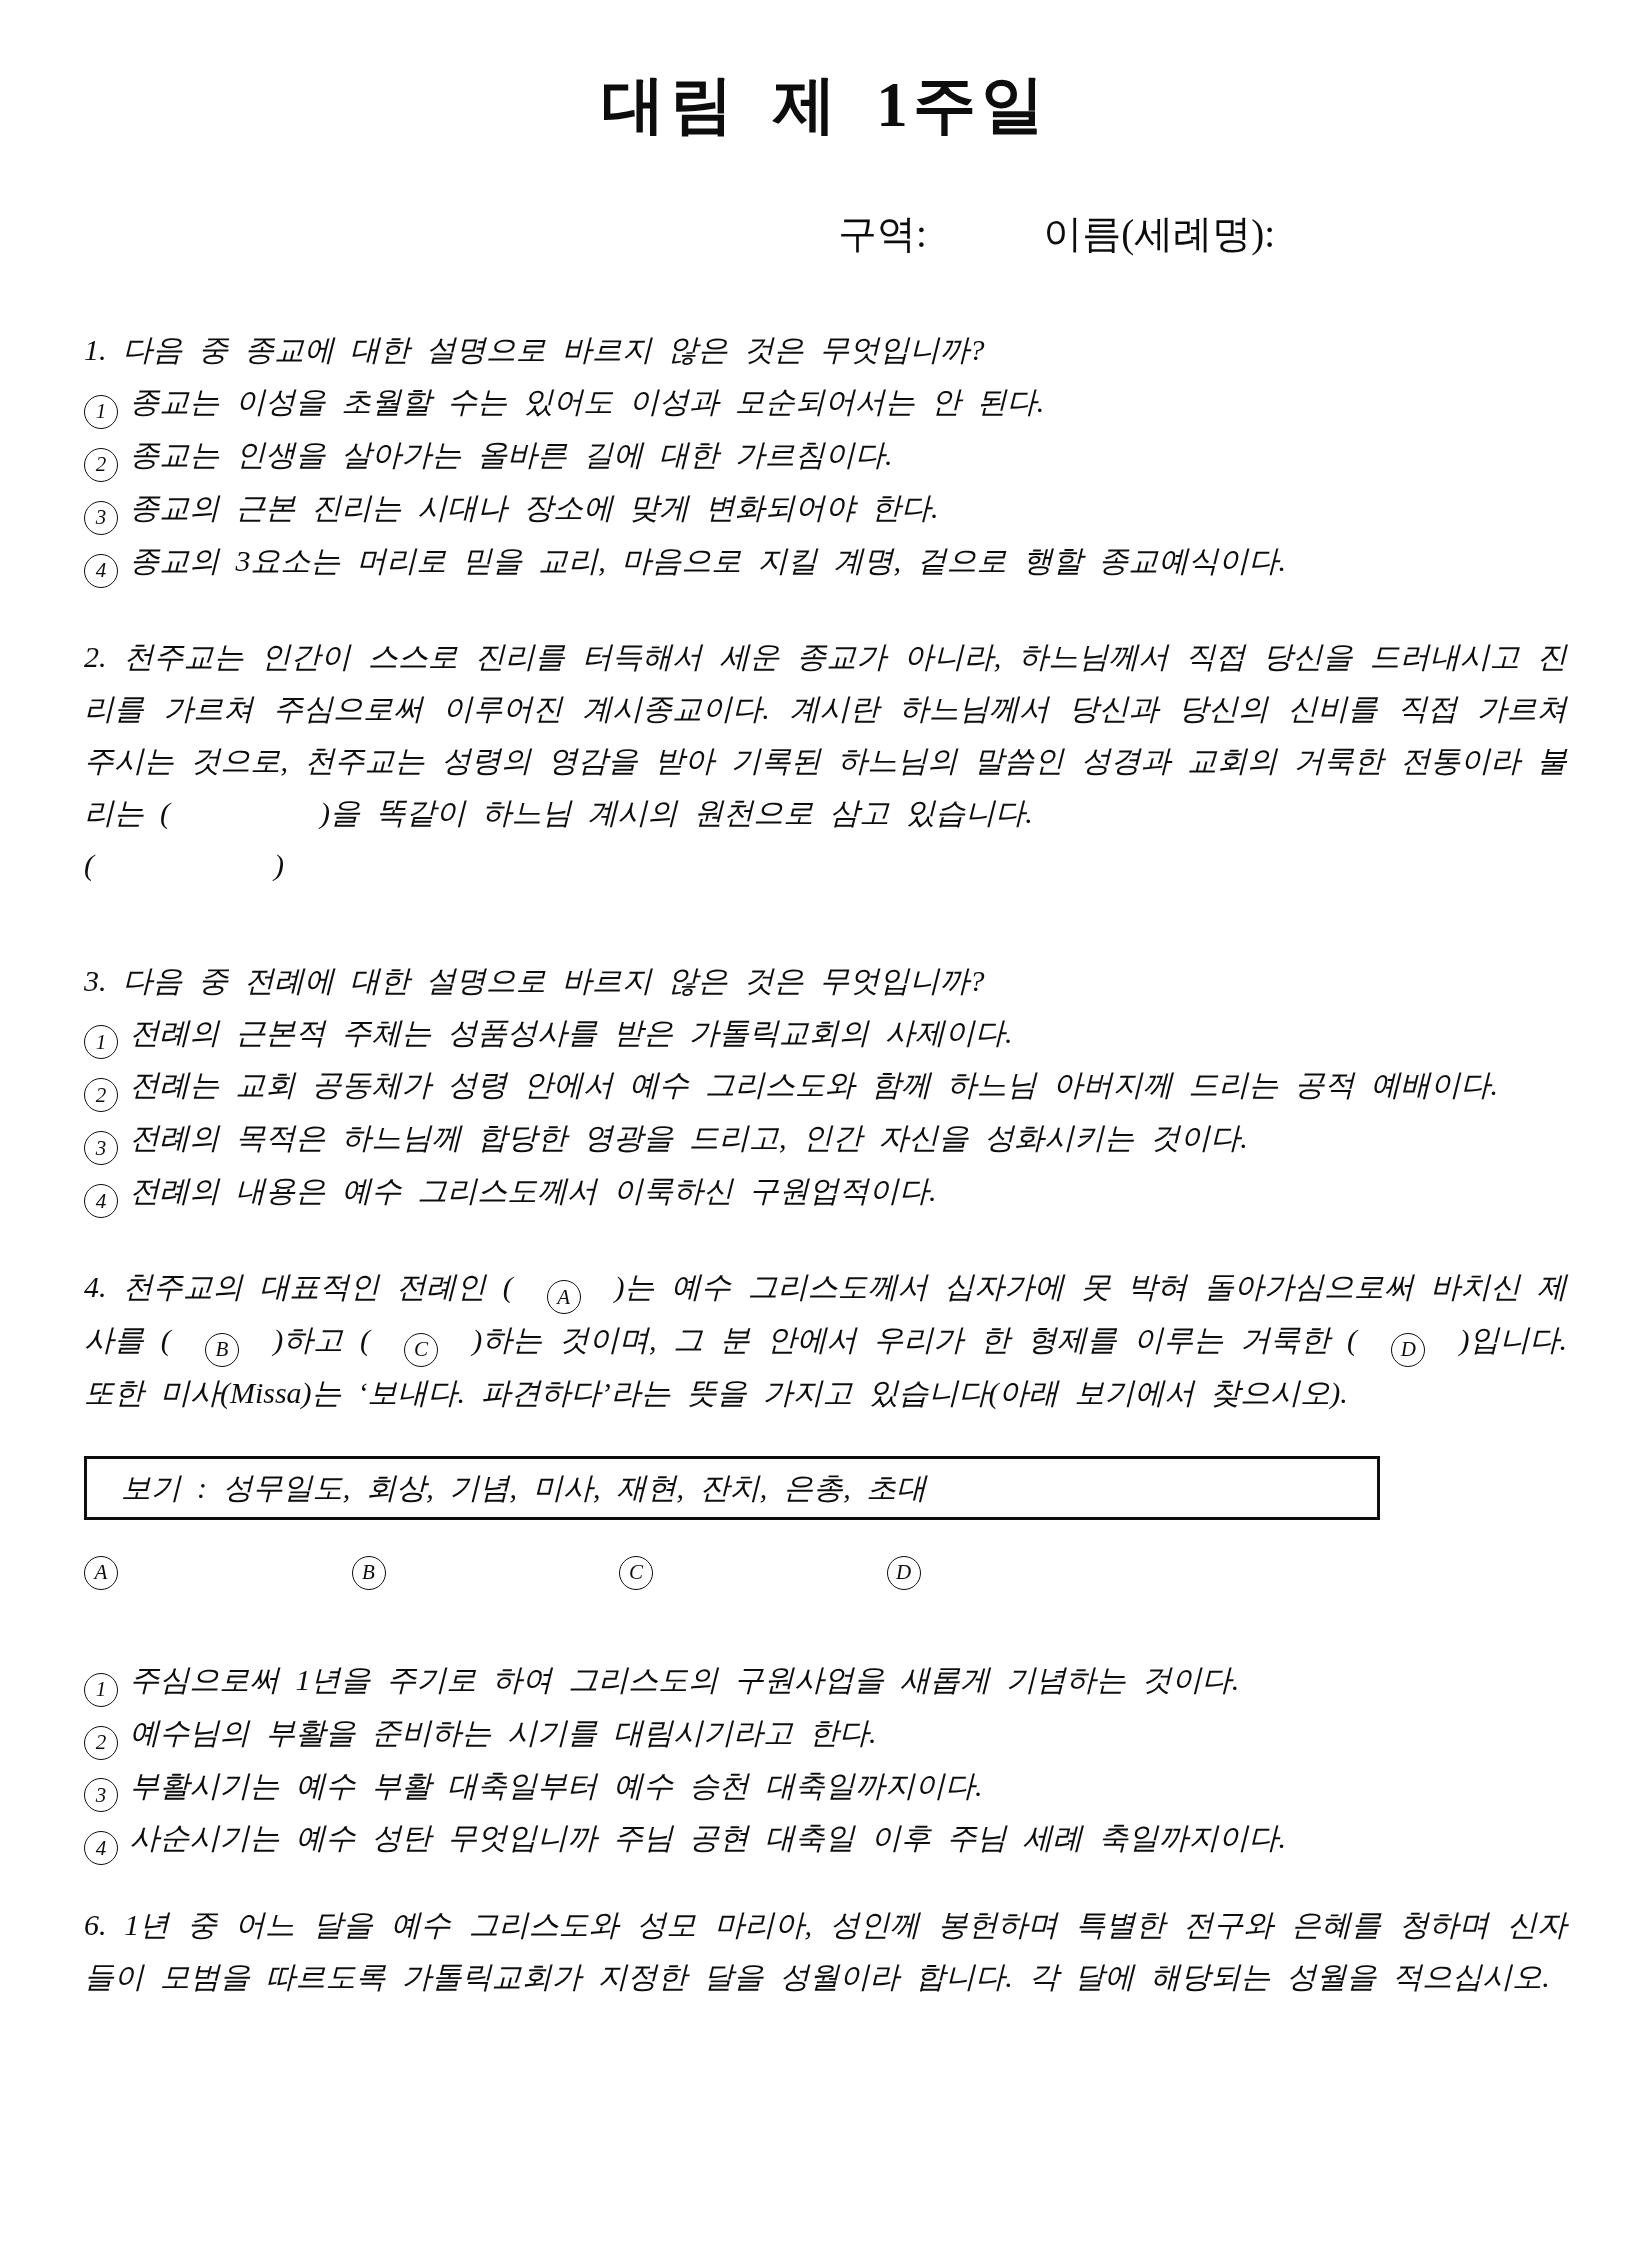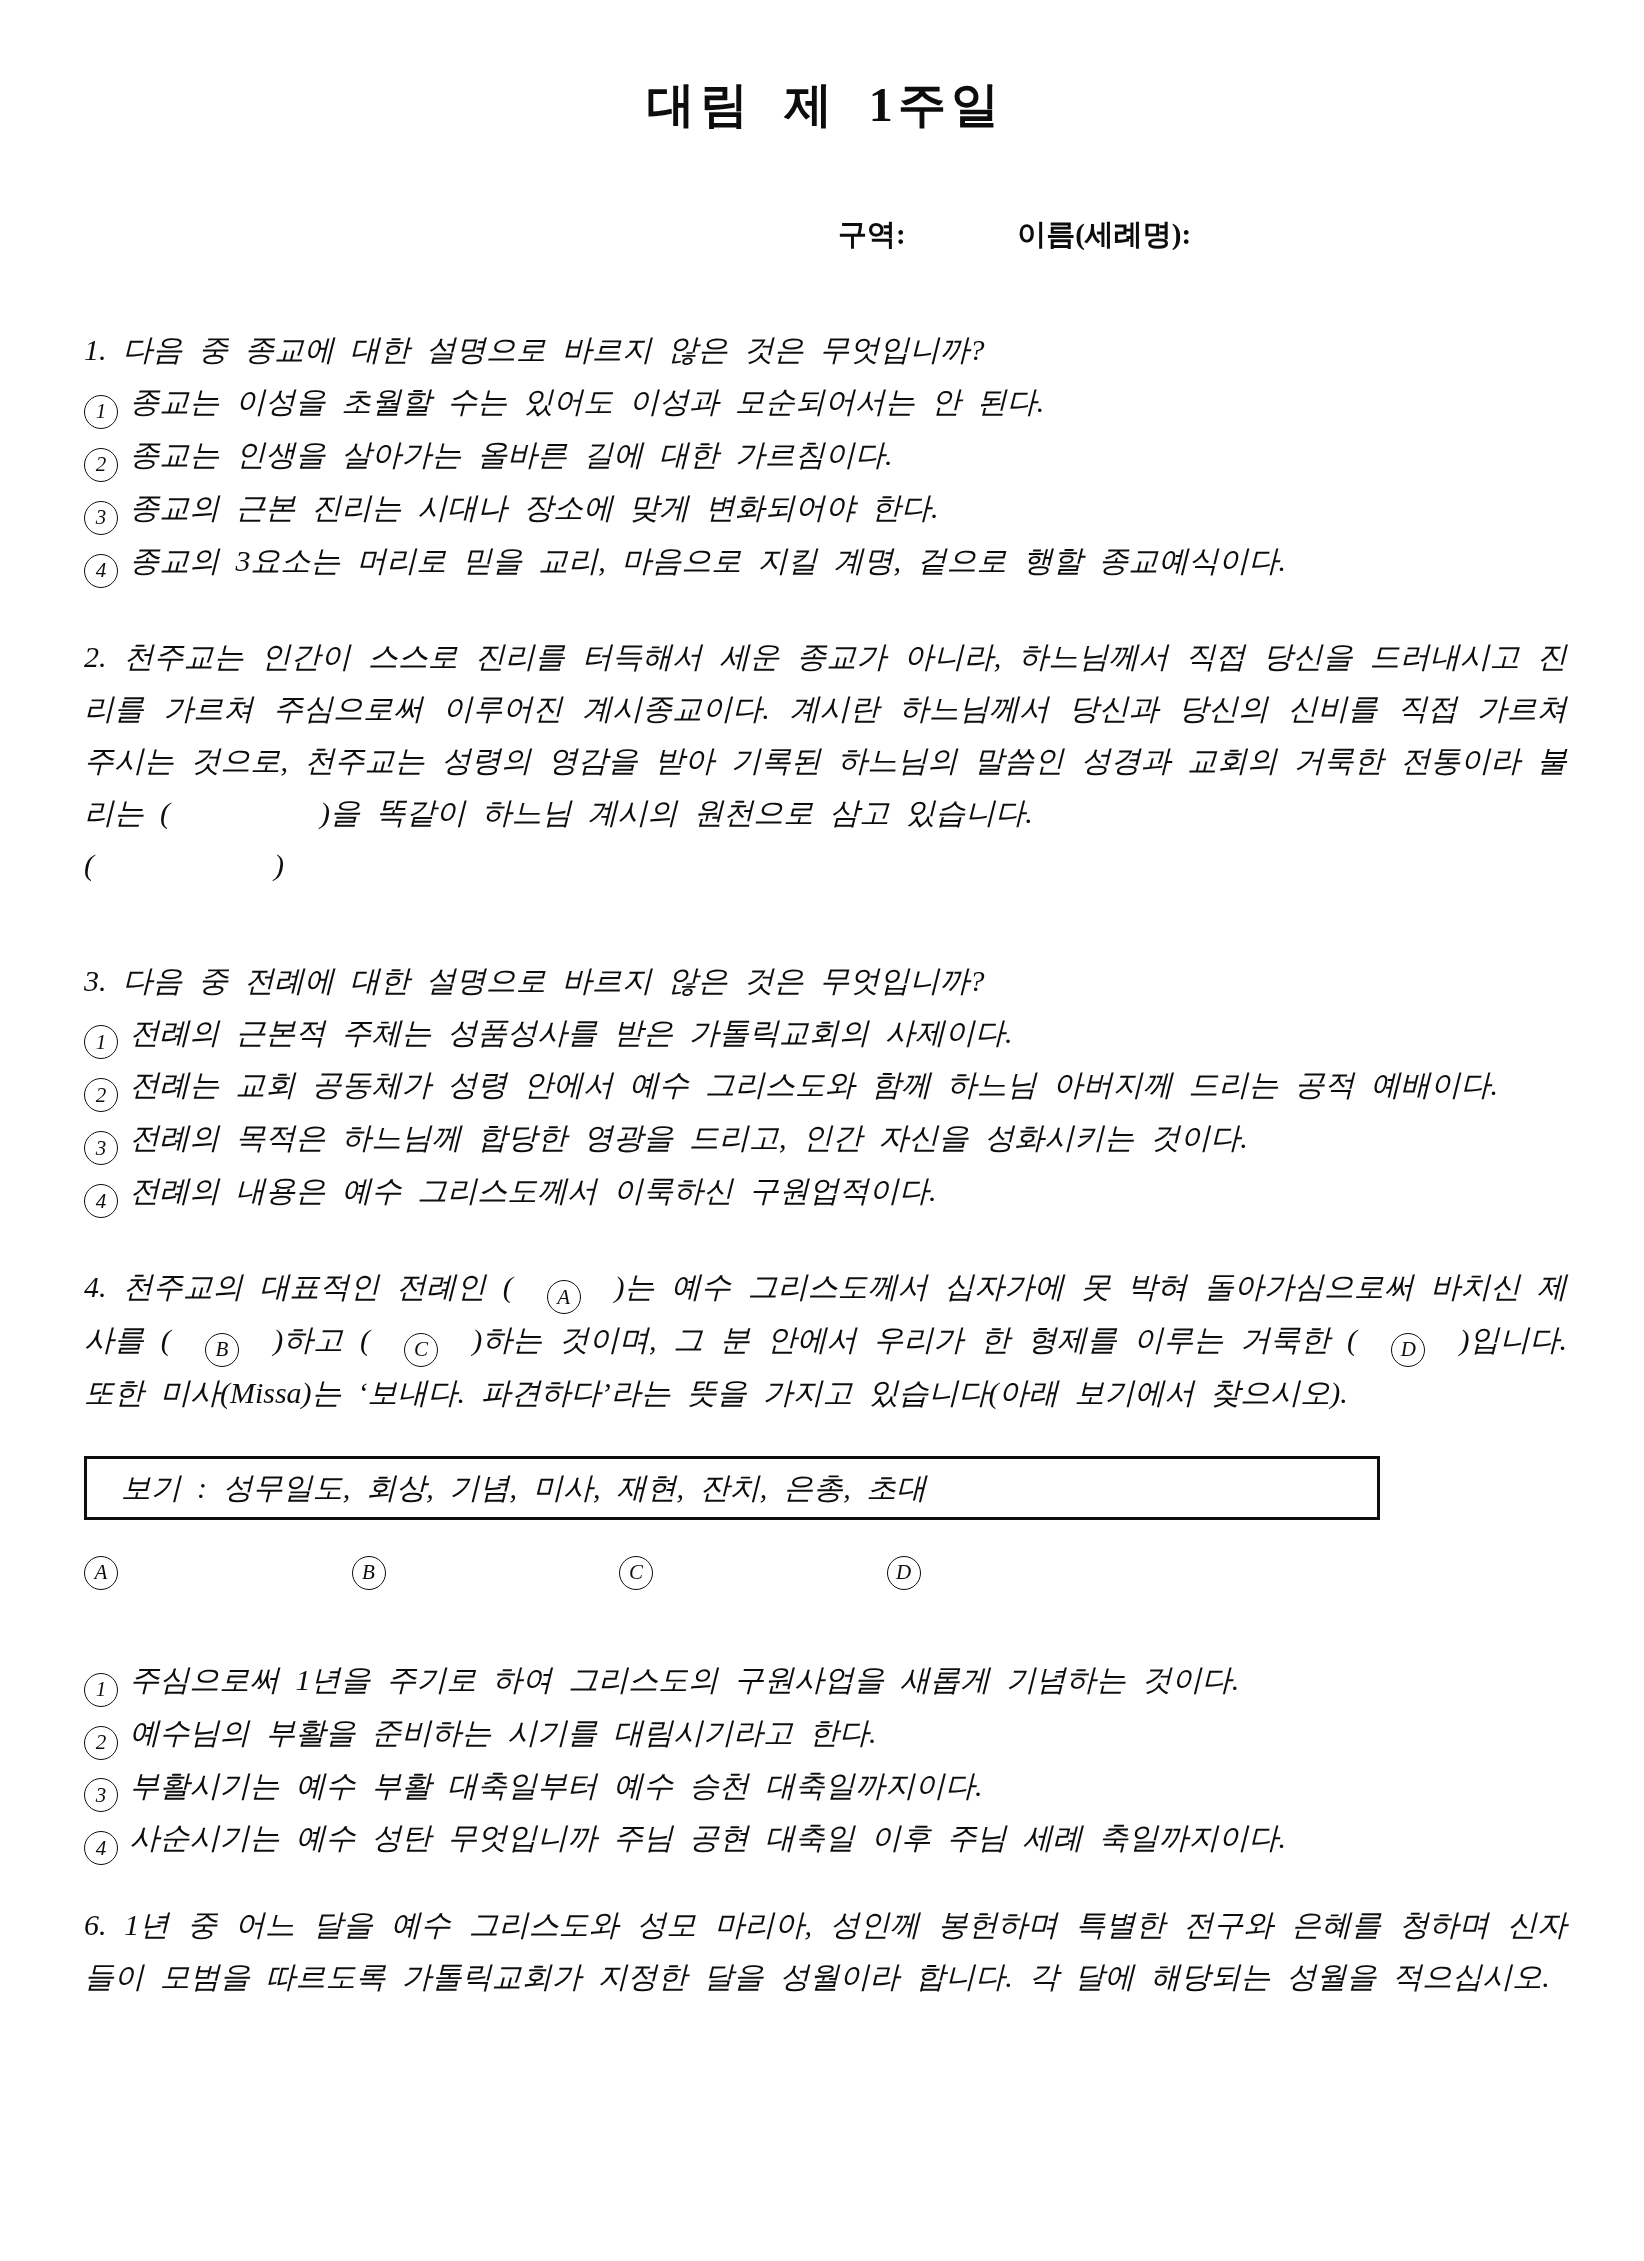--- a/index.html
+++ b/index.html
@@ -17,32 +17,31 @@
     font-family: "Liberation Serif", "DejaVu Serif", serif;
     font-size: 30px;
     line-height: 52px;
     padding: 34px 77px 0 84px;
     overflow: hidden;
   }
   .title {
     margin: 0;
     padding-top: 26px;
     text-align: center;
-    font-size: 48px;
+    font-size: 63px;
     line-height: 90px;
     font-weight: 700;
     letter-spacing: 5.2px;
     word-spacing: 14px;
   }
   .id-line {
     margin-top: 58px;
     padding-left: 754px;
     white-space: nowrap;
-    font-size: 29px;
-    font-weight: bold;
+    font-size: 39px;
   }
   .id-gap { display: inline-block; width: 97px; }
   .question { margin: 0; font-style: italic; }
   .mt-lg { margin-top: 64px; }
   .mt-md { margin-top: 43px; }
   .mt-sm { margin-top: 34px; }
   .para, .opt, .q-line {
     text-align: justify;
     word-spacing: 8.4px;
   }

